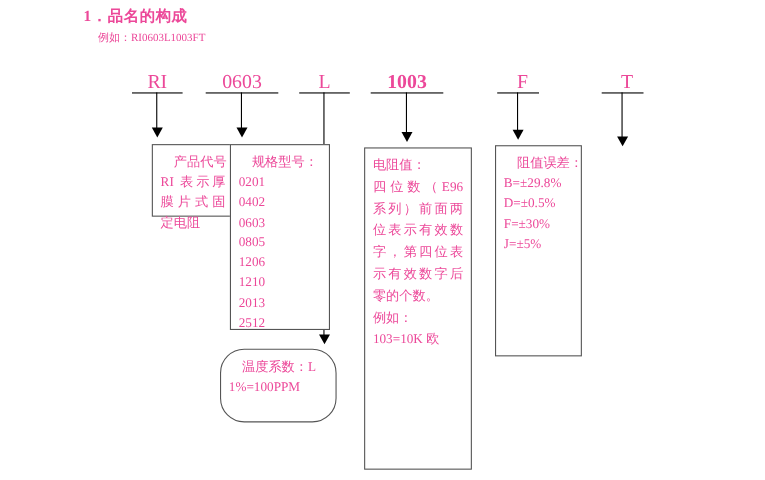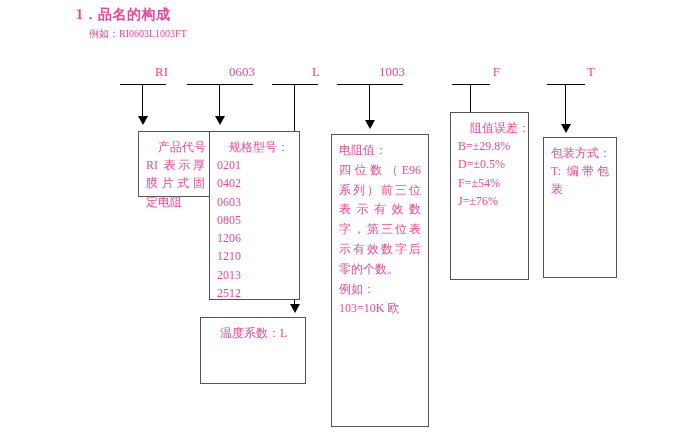--- a/index.html
+++ b/index.html
@@ -33,22 +33,22 @@
     left: 89px;
     top: 27px;
     font-size: 10px;
     white-space: nowrap;
   }
 
   
   .code-label {
     position: absolute;
     top: 64px;
-    font-size: 13px;
-    text-align: right;
+    font-size: 18px;
+    text-align: center;
     white-space: nowrap;
   }
 
   
   .connector {
     position: absolute;
     top: 84px;
   }
   .conn-bar {
     position: absolute;
@@ -106,21 +106,21 @@
 <body>
 
 <div id="page">
 
   <div class="heading">1．品名的构成</div>
   <div class="example-line">例如：RI0603L1003FT</div>
 
   <div class="code-label" style="left:118px; width:50px;">RI</div>
   <div class="code-label" style="left:185px; width:70px;">0603</div>
   <div class="code-label" style="left:270px; width:50px;">L</div>
-  <div class="code-label" style="left:335px; width:70px;">1003</div>
+  <div class="code-label" style="left:335px; width:70px;font-weight:bold;">1003</div>
   <div class="code-label" style="left:450px; width:50px;">F</div>
   <div class="code-label" style="left:545px; width:50px;">T</div>
 
   <div class="connector" style="left:118px; width:50px; height:44px;">
     <div class="conn-bar" style="left:2px; width:46px;"></div>
     <div class="conn-stem" style="left:24px; height:33px;"></div>
     <div class="conn-head" style="left:19.5px; top:32px;"></div>
   </div>
 
   <div class="connector" style="left:185px; width:70px; height:44px;">
@@ -165,39 +165,35 @@
     <div class="line">0201</div>
     <div class="line">0402</div>
     <div class="line">0603</div>
     <div class="line">0805</div>
     <div class="line">1206</div>
     <div class="line">1210</div>
     <div class="line">2013</div>
     <div class="line">2512</div>
   </div>
 
-  <div class="box" style="left:200px; top:317px; width:106px; height:67px;">
+  <div class="box" style="left:200px; top:317px; width:106px; height:67px;border-radius:22px;">
     <div class="line indent-title">温度系数：L</div>
+    <div class="line">1%=100PPM</div>
   </div>
 
   <div class="box" style="left:331px; top:134px; width:98px; height:293px; line-height:1.65;">
     <div class="line title">电阻值：</div>
-    <div class="para">四位数（E96 系列）前三位表示有效数字，第三位表示有效数字后零的个数。</div>
+    <div class="para">四位数（E96 系列）前面两位表示有效数字，第四位表示有效数字后零的个数。</div>
     <div class="line">例如：</div>
     <div class="line">103=10K 欧</div>
 
   </div>
 
-  <div class="box" style="left:450px; top:112px; width:79px; height:168px;">
+  <div class="box" style="left:450px; top:132px; width:79px; height:192px;">
     <div class="line indent-title">阻值误差：</div>
     <div class="line">B=±29.8%</div>
     <div class="line">D=±0.5%</div>
-    <div class="line">F=±54%</div>
-    <div class="line">J=±76%</div>
+    <div class="line">F=±30%</div>
+    <div class="line">J=±5%</div>
   </div>
 
-  <div class="box" style="left:543px; top:137px; width:74px; height:141px;">
-    <div class="line title">包装方式：</div>
-    <div class="line just">T: 编带包</div>
-    <div class="line">装</div>
-  </div>
 
 </div>
 
 </body></html>

